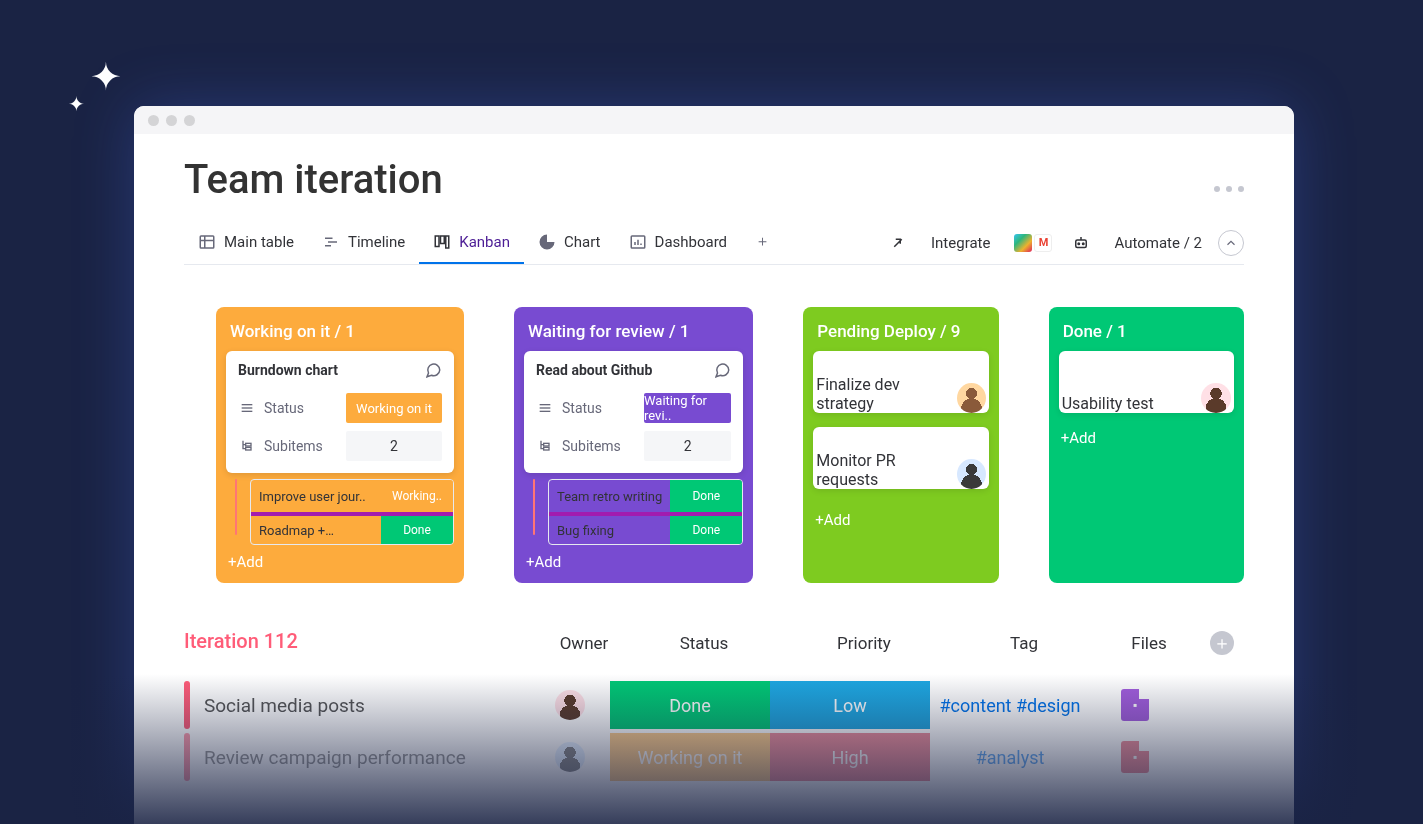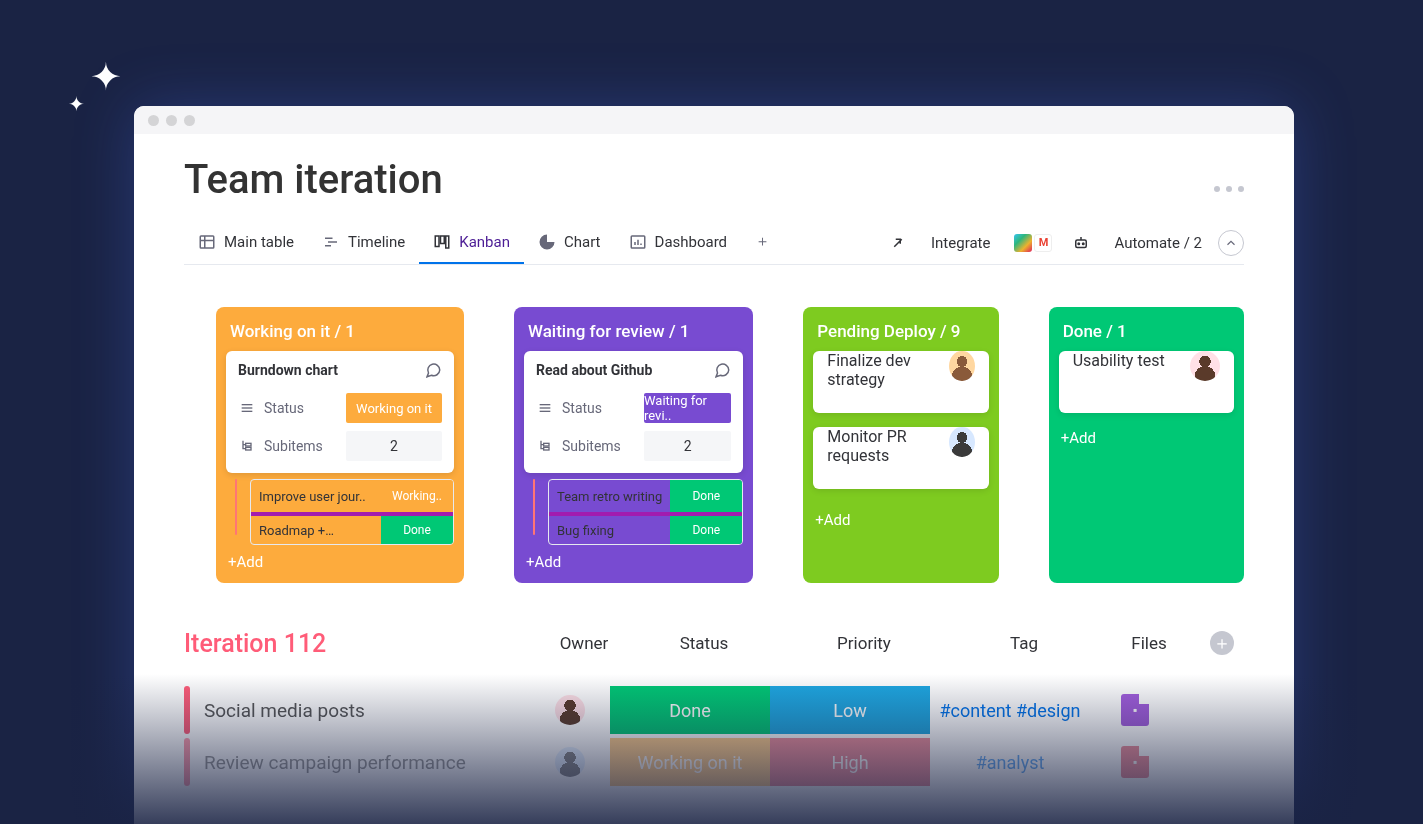--- a/index.html
+++ b/index.html
@@ -99,29 +99,29 @@
   .sub-wrap { margin-top:6px; display:flex; gap:6px; }
   .sub-tree { width:18px; position:relative; }
   .sub-tree::before { content:""; position:absolute; left:9px; top:0; bottom:10px; width:2px; background:#ff7575; border-radius:1px;}
   .sub-list { flex:1; display:flex; flex-direction:column; gap:0; border:1px solid #e6e9ef; border-radius:4px; overflow:hidden;}
   .sub-row { display:flex; height:32px; align-items:center; font-size:13px;}
   .sub-row + .sub-row { border-top:4px solid #a21caf;gap:36px;}
   .sub-name { flex:1; padding:0 8px; color:#323338; white-space:nowrap; overflow:hidden; text-overflow:ellipsis;}
   .sub-status { width:72px; height:100%; display:flex;align-items:center;justify-content:center; color:#fff; font-size:12px;}
   .addlink { font-size:15px; padding:8px 2px 0 2px; cursor:pointer;}
 
-  .simple-card { background:#fff; color:#323338; border-radius:6px; height:62px; display:flex; align-items:flex-start; justify-content:space-between; padding:0 14px; font-size:16px; margin-bottom:14px; box-shadow:0 2px 6px rgba(0,0,0,0.1);}
+  .simple-card { background:#fff; color:#323338; border-radius:6px; height:62px; display:flex; align-items:flex-end; justify-content:space-between; padding:0 3px; font-size:16px; margin-bottom:14px; box-shadow:0 2px 6px rgba(0,0,0,0.1);}
   .avatar { width:34px; height:34px; border-radius:50%; background:#ffd7a0; background-image: radial-gradient(circle at 50% 35%, #8a5a3a 0 23%, transparent 23%), radial-gradient(circle at 50% 85%, #8a5a3a 0 35%, transparent 35%); }
   .avatar.a2{ background:#d7e8ff; background-image: radial-gradient(circle at 50% 35%, #3a3a3a 0 23%, transparent 23%), radial-gradient(circle at 50% 85%, #3a3a3a 0 35%, transparent 35%);}
   .avatar.a3{ background:#ffe0e6; background-image: radial-gradient(circle at 50% 35%, #5a3a2a 0 23%, transparent 23%), radial-gradient(circle at 50% 85%, #5a3a2a 0 35%, transparent 35%);}
   .avatar.sm{ width:30px; height:30px;}
 
   
   .table-zone { margin-top: 46px; position:relative;}
-  .tz-title { color:#ff5c78; font-size:25px; font-weight:500; }
+  .tz-title { color:#ff5c78; font-size:20px; font-weight:500; }
   .tz-head { position:absolute; top:4px; left:360px; display:flex; }
   .tz-h { text-align:center; color:#323338; font-size:17px; }
   .w-owner{width:80px;} .w-status{width:160px;} .w-priority{width:160px;} .w-tag{width:160px;} .w-files{width:90px;}
   .tz-add { position:absolute; top:2px; right:10px; width:24px;height:24px;border-radius:50%; background:#c5c7d0; color:#fff; display:flex;align-items:center;justify-content:center; font-size:18px; cursor:pointer;}
   .t-row { display:flex; align-items:center; height:48px; margin-top:10px; }
   .t-bar { width:6px; height:100%; background:#ff5c78; border-radius:3px; margin-right:10px;}
   .t-name { flex:0 0 330px; font-size:19px; color:#555; padding-left:4px;}
   .t-cell { height:100%; display:flex; align-items:center; justify-content:center;}
   .t-status { color:#fff; font-size:18px;}
   .st-done{background:#00c875;} .st-working{background:#fdab3d;}

